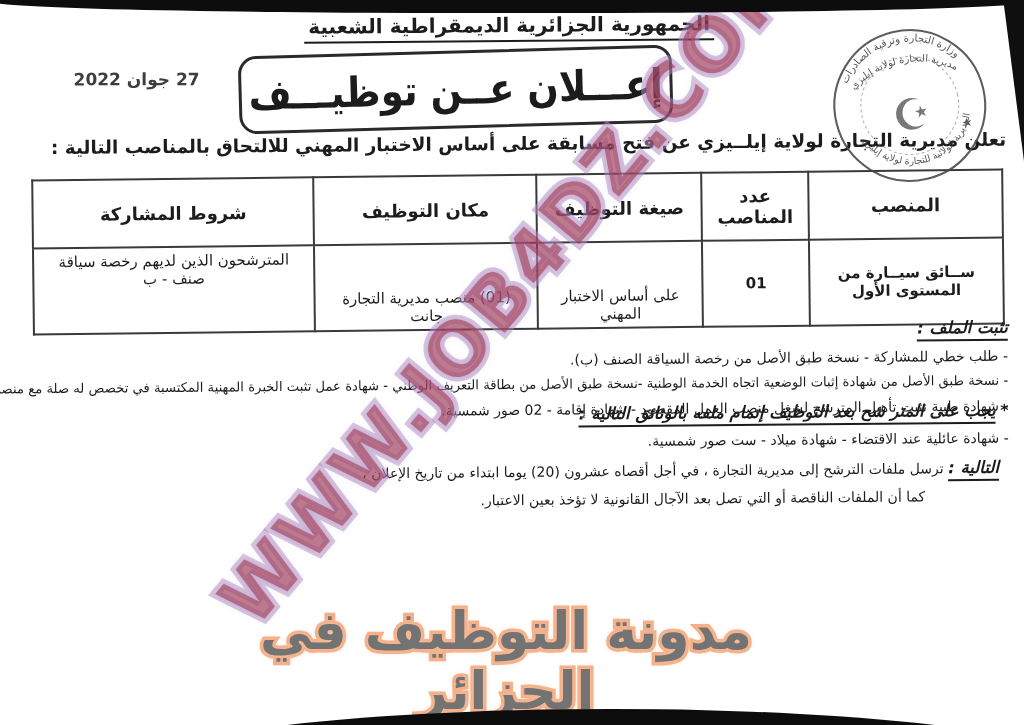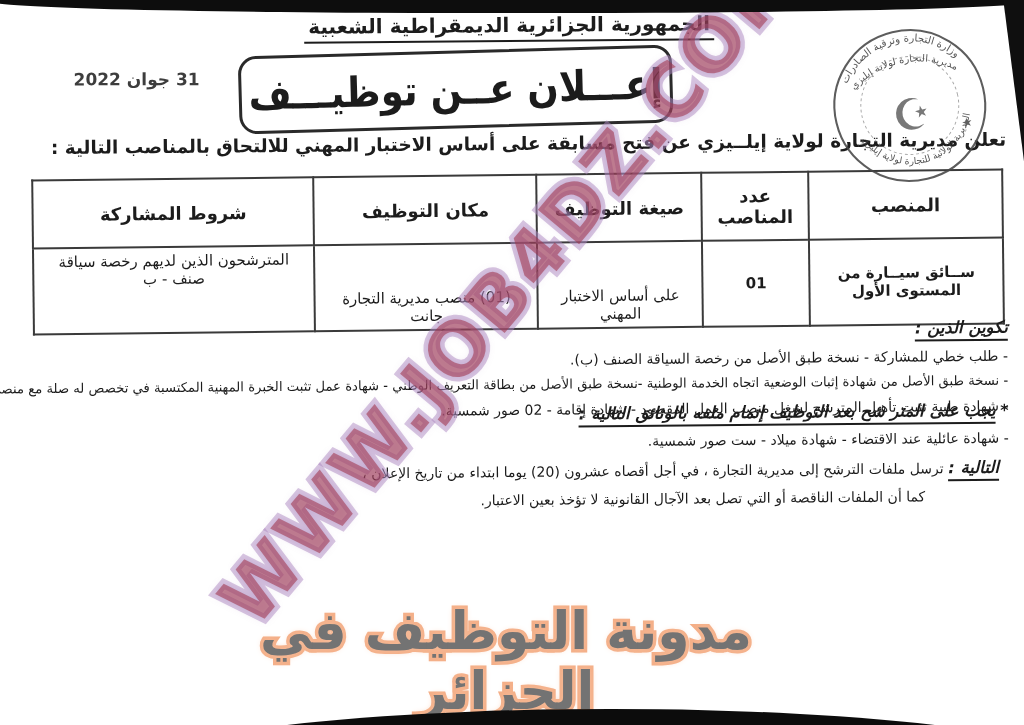--- a/index.html
+++ b/index.html
@@ -79,21 +79,21 @@
 <div id="top-edge" class="abs"></div>
 <div id="right-edge" class="abs"></div>
 <div id="bottom-edge" class="abs"></div>
 
 <div id="doc" class="abs">
 
   <div id="header-title" class="abs">
     <span>الجمهورية الجزائرية الديمقراطية الشعبية</span>
   </div>
 
-  <div id="date-stamp" class="abs">31 جوان 2022</div>
+  <div id="date-stamp" class="abs">27 جوان 2022</div>
 
   <div id="title-box" class="abs">
     <div class="t">إعـــلان عــن توظيـــف</div>
   </div>
 
   <svg id="stamp" class="abs" viewBox="0 0 172 172">
     <g transform="rotate(-13 86 86)" fill="none" stroke="#474747">
       <circle cx="86" cy="86" r="80" stroke-width="2.2"></circle>
       <circle cx="86" cy="86" r="52" stroke-width="1" stroke-dasharray="3 3" opacity=".55"></circle>
       <defs>
@@ -132,21 +132,21 @@
         <td class="cell-post">ســائق سيــارة من المستوى الأول</td>
         <td class="cell-num">01</td>
         <td class="cell-mode">على أساس الاختبار المهني</td>
         <td class="cell-place">(01) منصب  مديرية التجارة جانت</td>
         <td class="cell-cond">المترشحون الذين لديهم رخصة سياقة صنف - ب</td>
       </tr>
     </tbody>
   </table>
 
   <div id="file-section" class="abs rtl-block">
-    <span class="sec-heading">تكوين الذين :</span>
+    <span class="sec-heading">تثبت الملف :</span>
     <div>- طلب خطي للمشاركة - نسخة طبق الأصل من رخصة السياقة الصنف (ب).</div>
     <div class="long">- نسخة طبق الأصل من شهادة إثبات الوضعية اتجاه الخدمة الوطنية -نسخة طبق الأصل من بطاقة التعريف الوطني - شهادة عمل تثبت الخبرة المهنية المكتسبة في تخصص له صلة مع منصب العمل المراد شغله عند الاقتضاء.</div>
     <div>- شهادة طبية تثبت تأهيل المترشح لشغل منصب العمل المقصود - شهادة إقامة  - 02 صور شمسية.</div>
   </div>
 
   <div id="post-hire-section" class="abs rtl-block">
     <div>
       <span class="star">*</span>
       <span class="sec-heading">يجب على المتر شح بعد التوظيف إتمام ملفه بالوثائق التالية :</span>
     </div>

